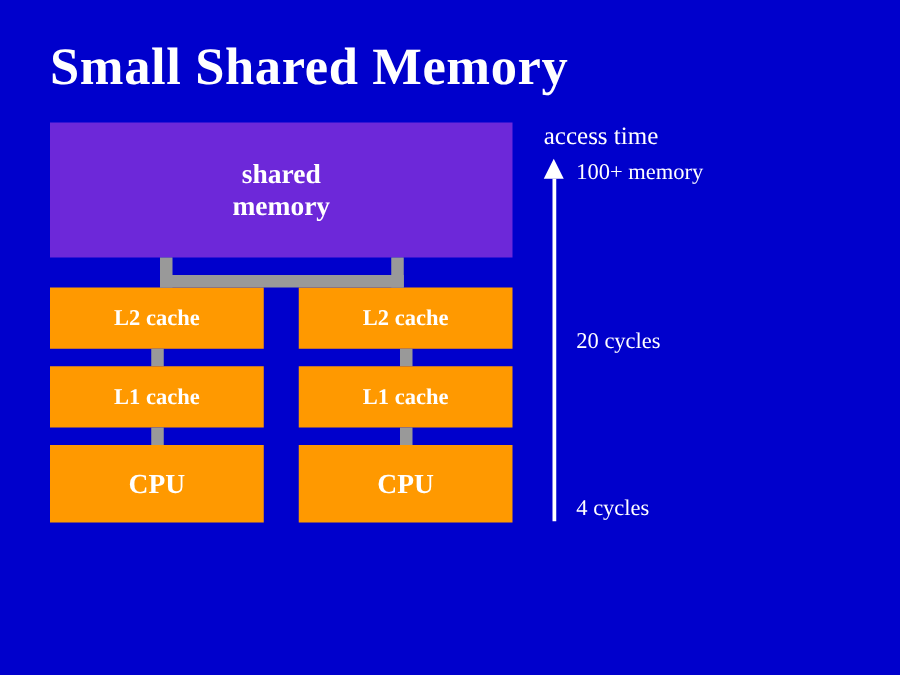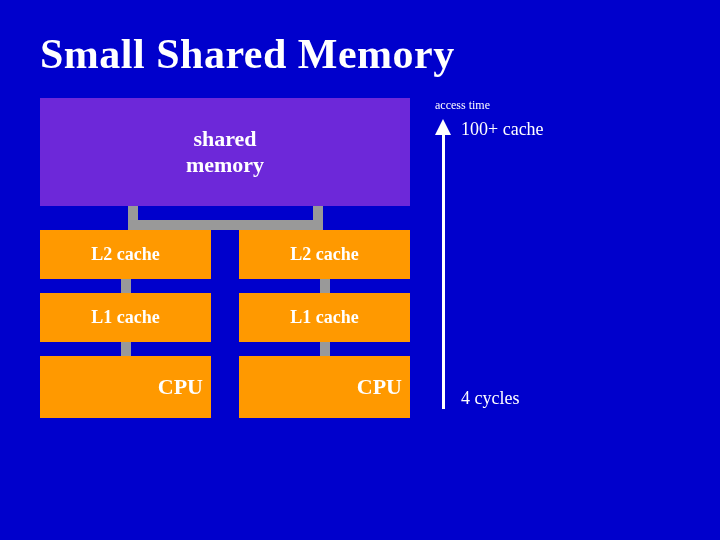--- a/index.html
+++ b/index.html
@@ -69,21 +69,21 @@
       font-weight: bold;
       text-align: center;
       padding: 14px 8px;
     }
 
     .box-orange-cpu {
       background: #ff9900;
       color: white;
       font-size: 22px;
       font-weight: bold;
-      text-align: right;
+      text-align: center;
       padding: 18px 8px;
     }
 
     .conn-v {
       width: 10px;
       height: 14px;
       background: #999;
       margin: 0 auto;
     }
   </style>
@@ -122,30 +122,31 @@
           <div class="conn-v"></div>
           <div class="box-orange">L1 cache</div>
           <div class="conn-v"></div>
           <div class="box-orange-cpu">CPU</div>
         </div>
 
       </div>
     </div>
 
     <div style="margin-left:25px; margin-top:0; display:flex; flex-direction:column; align-items:flex-start;">
-      <div style="color:white; font-size:12px; text-align:center; margin-bottom:6px; margin-left:0;">access time</div>
+      <div style="color:white; font-size:20px; text-align:center; margin-bottom:6px; margin-left:0;">access time</div>
 
       <div style="display:flex; flex-direction:row; align-items:flex-start;">
 
         <div style="display:flex; flex-direction:column; align-items:center; height:290px;">
           <div style="width:0; height:0; border-left:8px solid transparent; border-right:8px solid transparent; border-bottom:16px solid white;"></div>
           <div style="width:3px; flex:1; background:white;"></div>
         </div>
 
         <div style="display:flex; flex-direction:column; justify-content:space-between; height:290px; padding:0 0; margin-left:10px;">
-          <div style="color:white; font-size:18px; white-space:nowrap;">100+ cache</div>
+          <div style="color:white; font-size:18px; white-space:nowrap;">100+ memory</div>
+          <div style="color:white; font-size:18px; white-space:nowrap;">20 cycles</div>
           <div style="color:white; font-size:18px; white-space:nowrap;">4 cycles</div>
         </div>
       </div>
     </div>
 
   </div>
 </div>
 
 </body></html>

